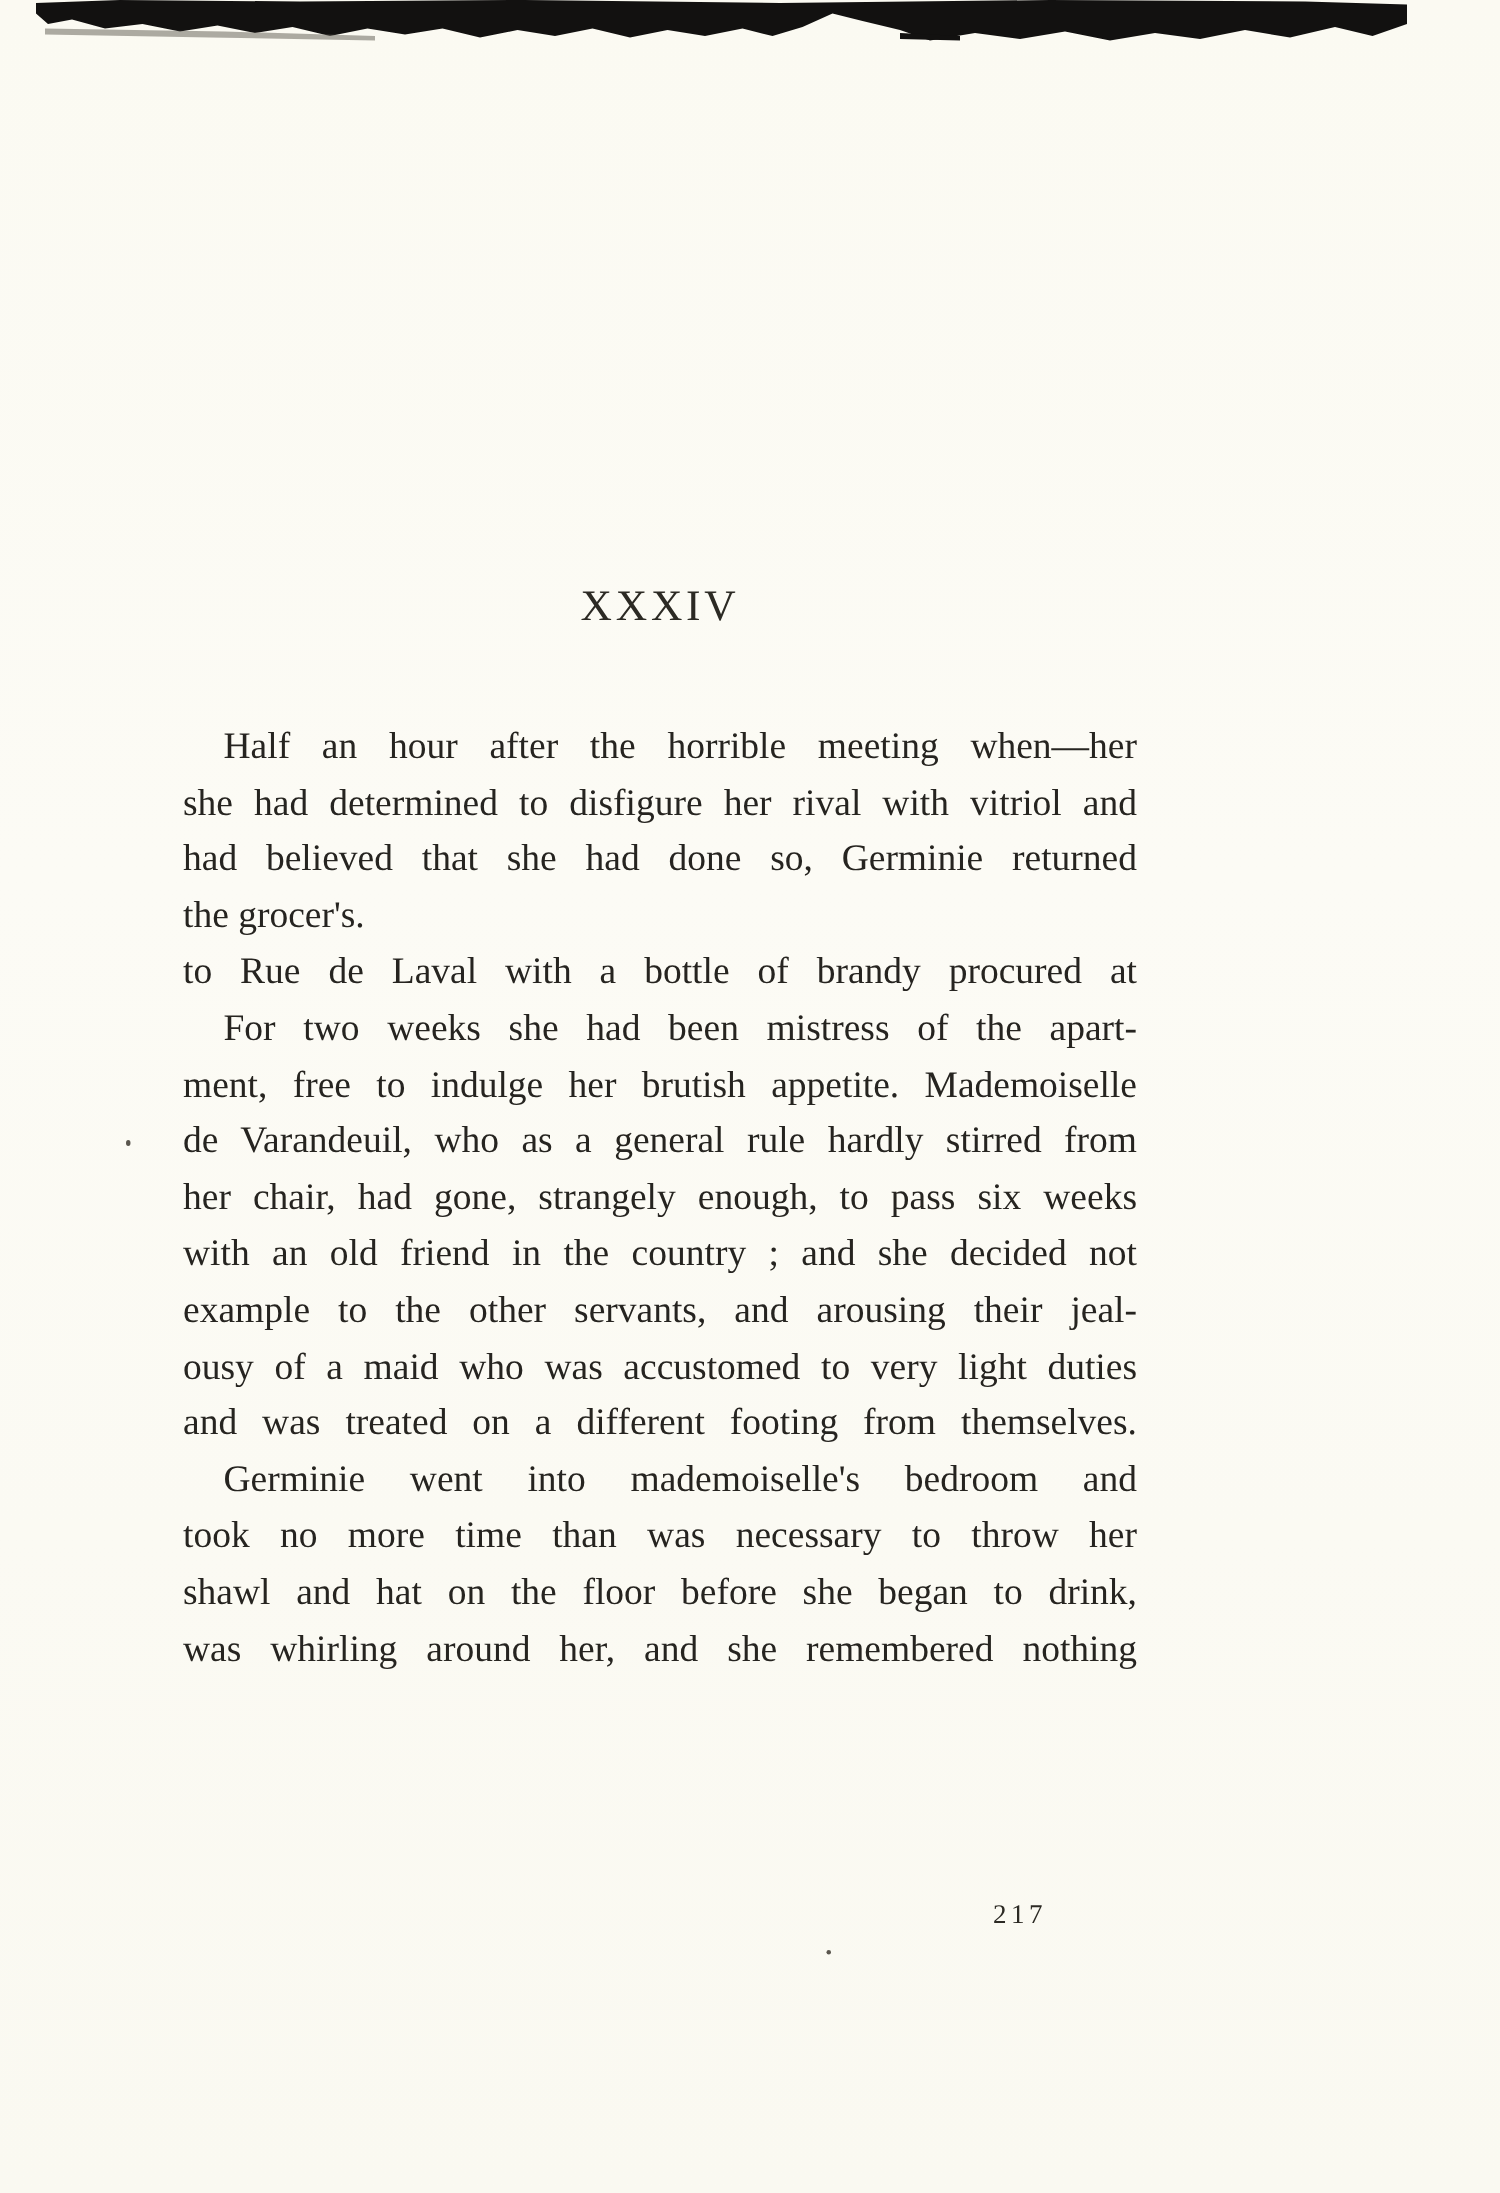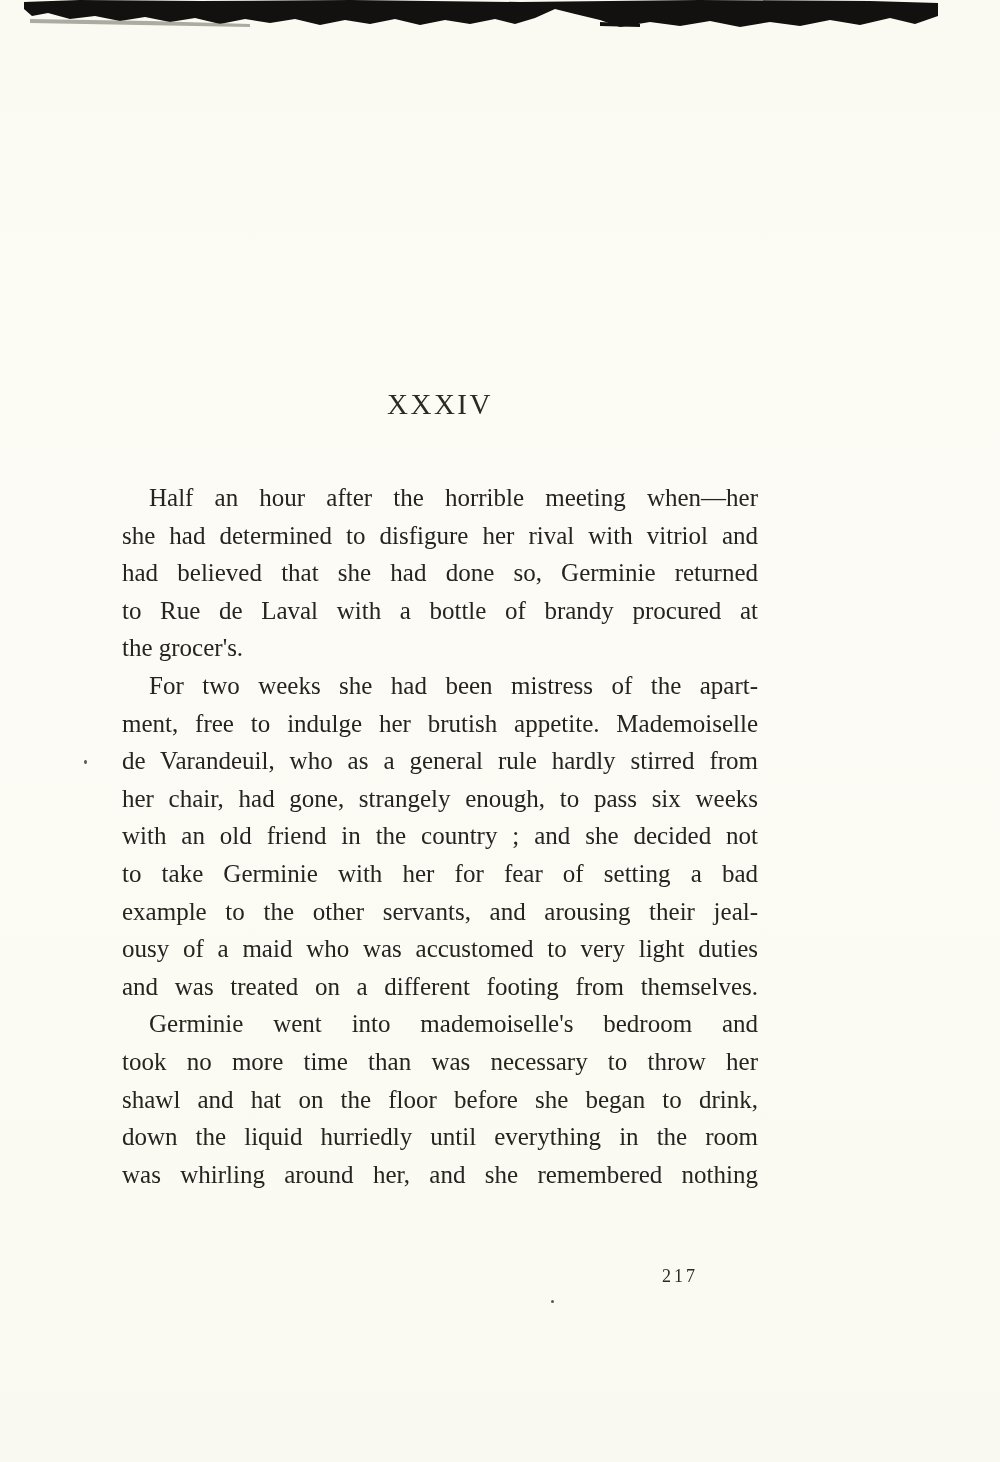--- a/index.html
+++ b/index.html
@@ -73,39 +73,37 @@
     <polygon fill="#121110" points="600,22 640,24 640,27 600,26"></polygon>
   </svg>
 
   <div class="heading">XXXIV</div>
 
   <div class="body-text">
       <div class="para">
         <div class="line indent">Half an hour after the horrible meeting when—her</div>
         <div class="line">she had determined to disfigure her rival with vitriol and</div>
         <div class="line">had believed that she had done so, Germinie returned</div>
+        <div class="line left-last">the grocer's.</div>
         <div class="line">to Rue de Laval with a bottle of brandy procured at</div>
-        <div class="line left-last">the grocer's.</div>
       </div>
       <div class="para">
         <div class="line indent">For two weeks she had been mistress of the apart-</div>
         <div class="line">ment, free to indulge her brutish appetite. Mademoiselle</div>
         <div class="line">de Varandeuil, who as a general rule hardly stirred from</div>
         <div class="line">her chair, had gone, strangely enough, to pass six weeks</div>
         <div class="line">with an old friend in the country ; and she decided not</div>
-        <div class="line">to take Germinie with her for fear of setting a bad</div>
         <div class="line">example to the other servants, and arousing their jeal-</div>
         <div class="line">ousy of a maid who was accustomed to very light duties</div>
         <div class="line">and was treated on a different footing from themselves.</div>
       </div>
       <div class="para">
         <div class="line indent">Germinie went into mademoiselle's bedroom and</div>
         <div class="line">took no more time than was necessary to throw her</div>
         <div class="line">shawl and hat on the floor before she began to drink,</div>
-        <div class="line">down the liquid hurriedly until everything in the room</div>
         <div class="line">was whirling around her, and she remembered nothing</div>
       </div>
     </div>
 
   <div class="page-number">217</div>
 
   <div class="speck speck-1"></div>
   <div class="speck speck-2"></div>
 
 </div>

